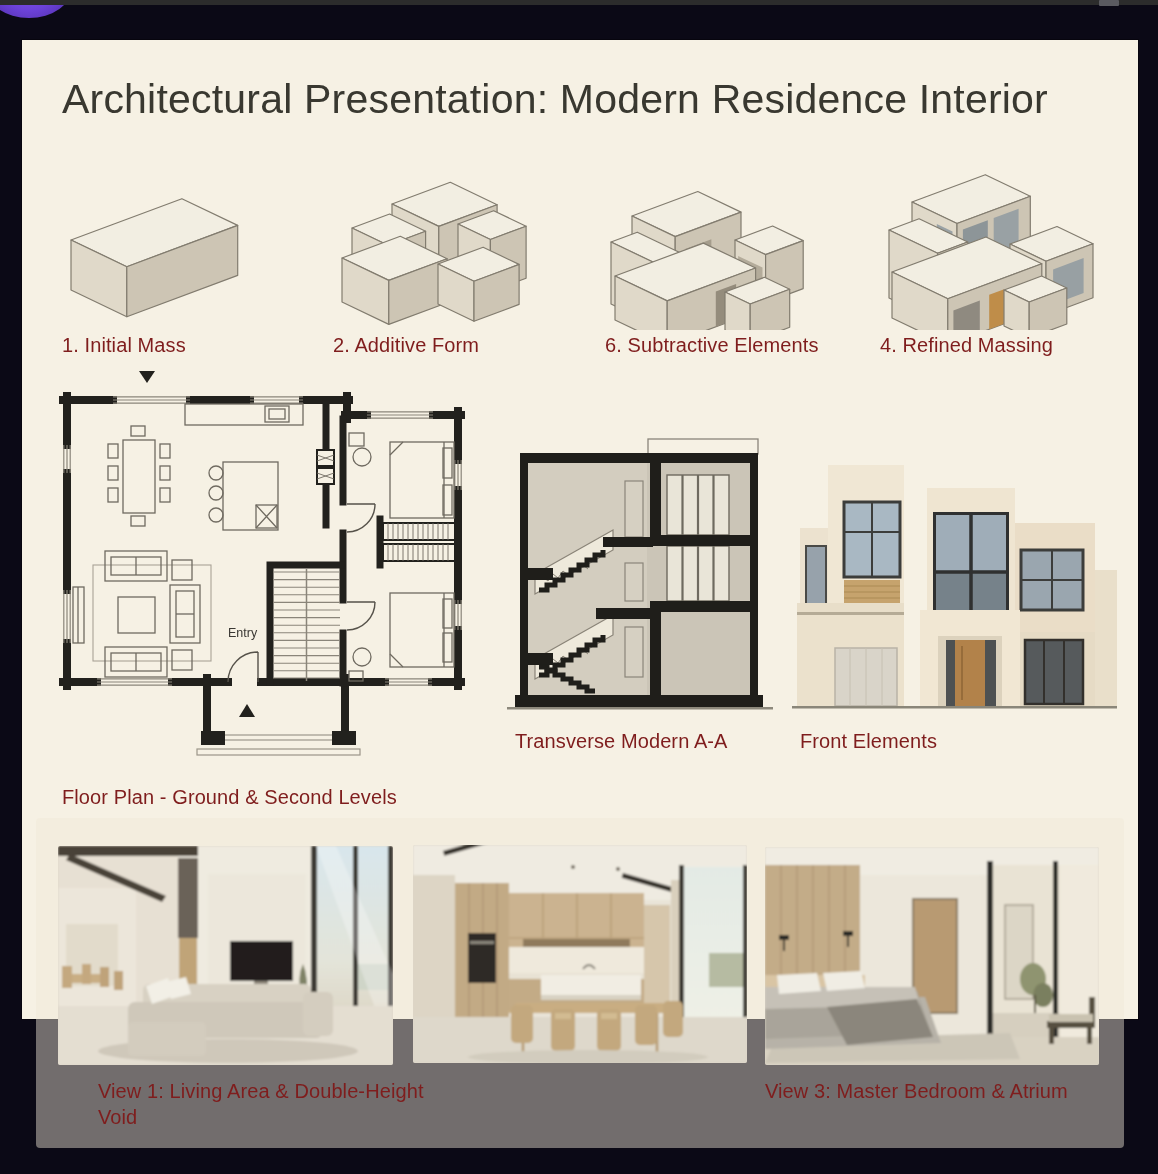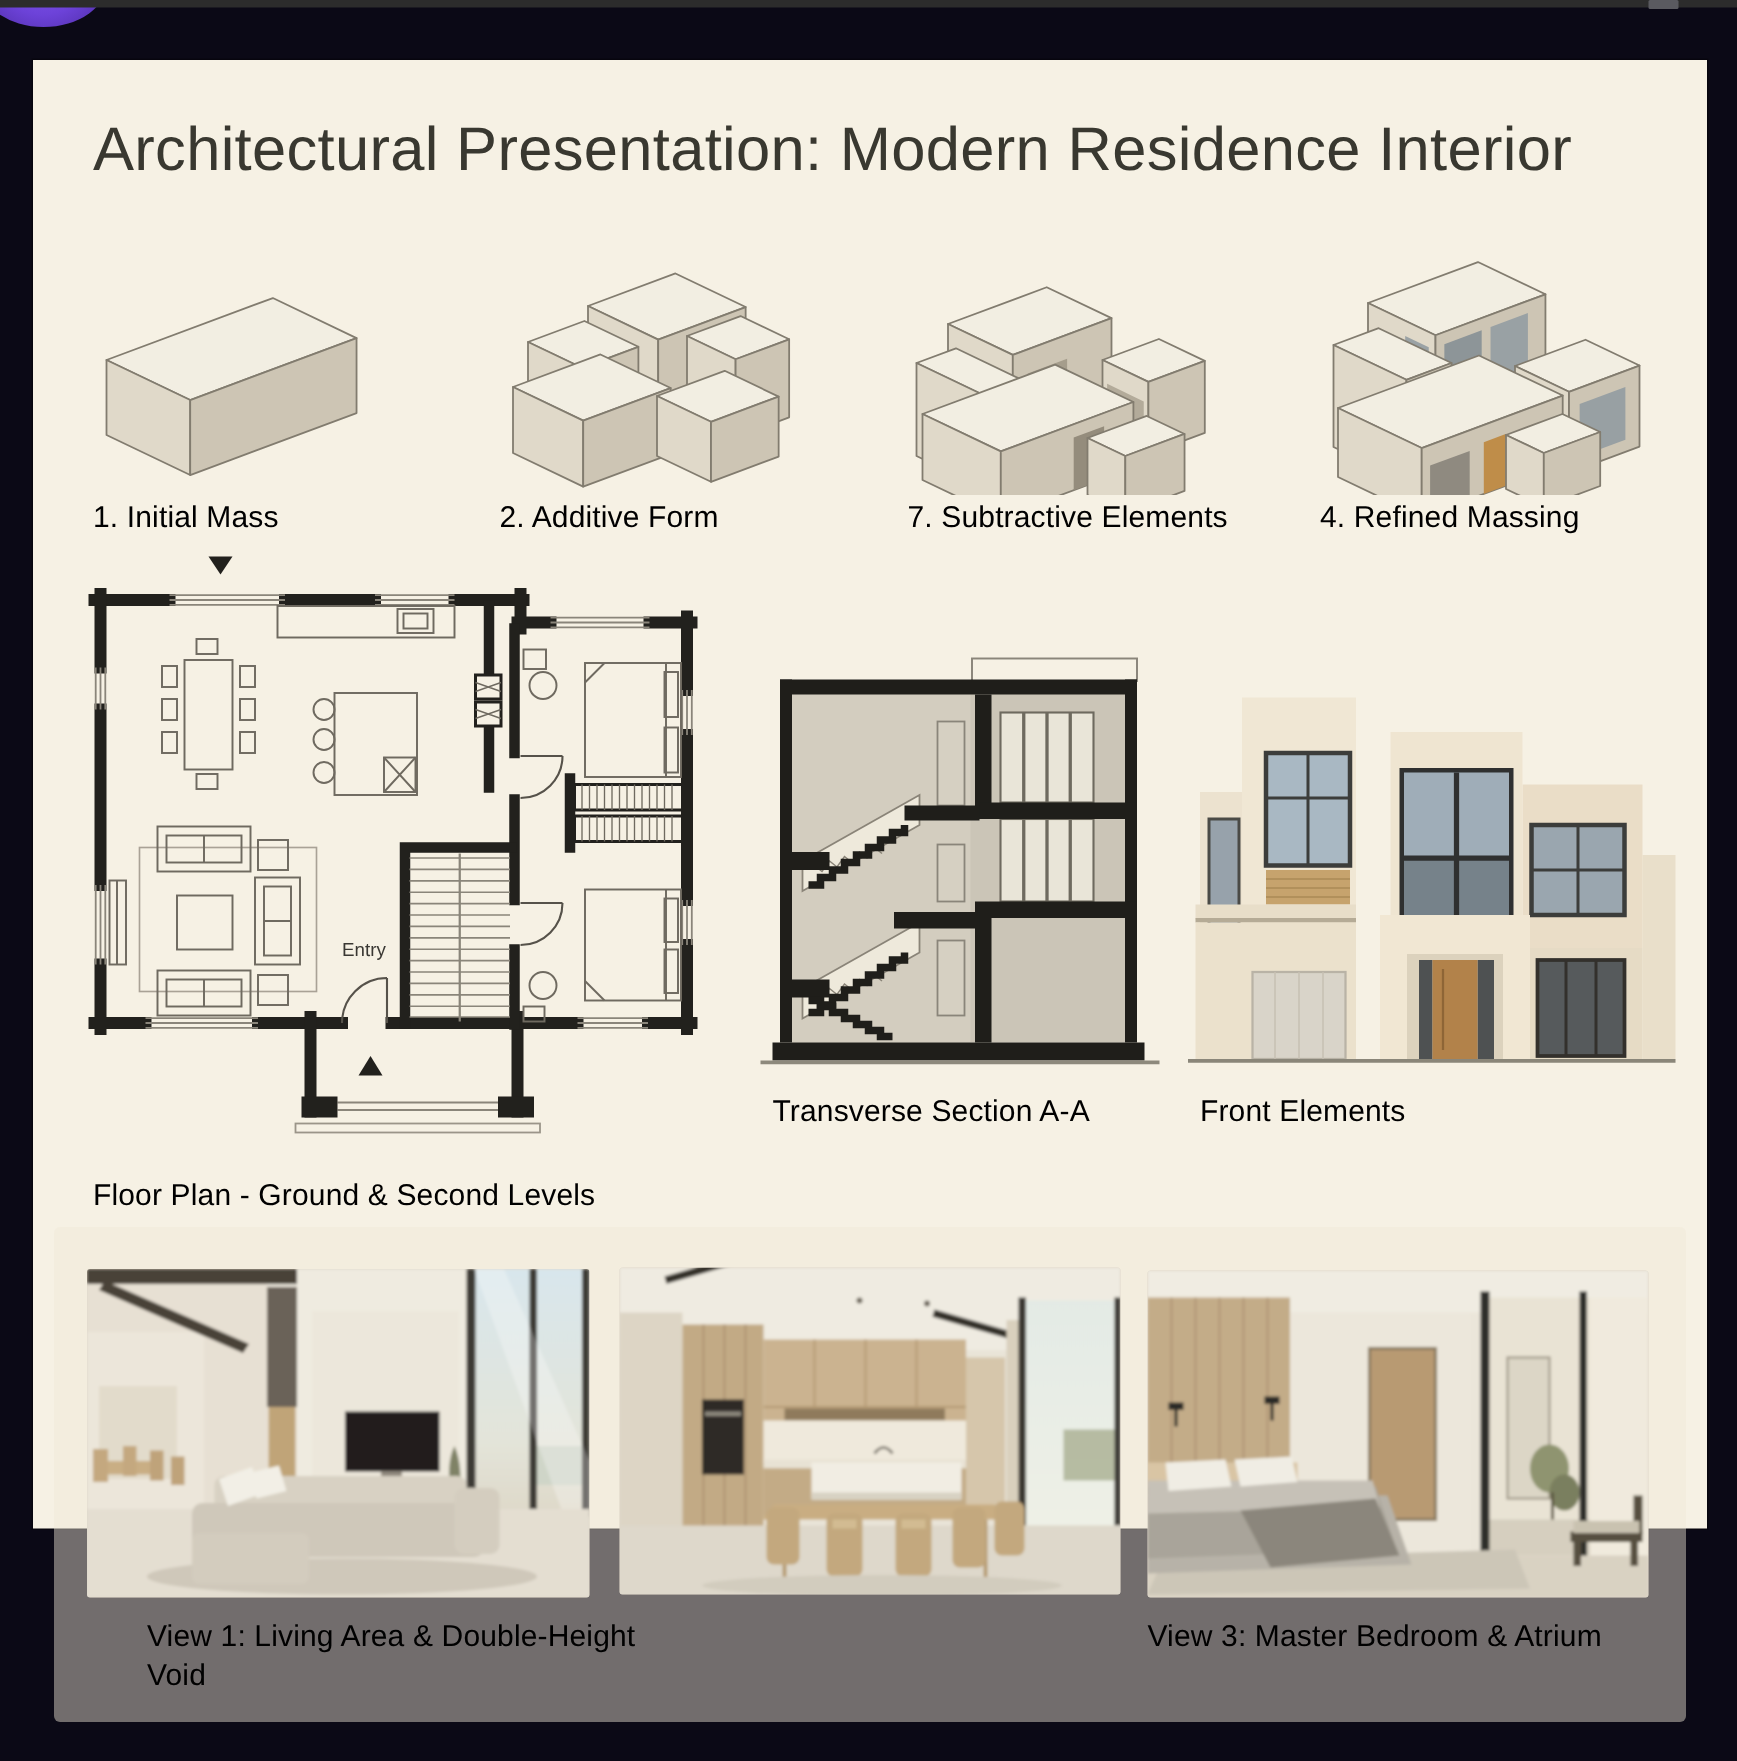--- a/index.html
+++ b/index.html
@@ -5,21 +5,21 @@
   html,body{margin:0;padding:0;background:#0b0916;width:1158px;height:1174px;overflow:hidden;
     font-family:"Liberation Sans",sans-serif;}
   #stage{position:relative;width:1158px;height:1174px;background:#0b0916;}
   #topbar{position:absolute;left:0;top:0;width:1158px;height:5px;background:#2c2c2c;z-index:5;}
   #accent{position:absolute;left:-14px;top:-44px;width:86px;height:62px;border-radius:50%;
     background:radial-gradient(circle at 50% 35%, #8a5ef5 0%, #6c42d8 55%, #4a2a9e 100%);z-index:4;}
   #winmark{position:absolute;left:1099px;top:0;width:20px;height:6px;background:#5a5a60;z-index:6;border-radius:1px;}
   #board{position:absolute;left:22px;top:40px;width:1116px;height:979px;background:#f6f1e4;
     box-shadow:0 0 0 1px rgba(0,0,0,.35);}
   .title{position:absolute;left:40px;top:36px;font-size:41px;font-weight:500;color:#393830;letter-spacing:.2px;white-space:nowrap;}
-  .cap{position:absolute;font-size:20px;font-weight:500;color:#000000;line-height:1.32;letter-spacing:.1px;}
+  .cap{position:absolute;font-size:20px;font-weight:500;color:#7f1d1d;line-height:1.32;letter-spacing:.1px;}
   .nowrap{white-space:nowrap;}
   .abs{position:absolute;}
   .photo{position:absolute;border-radius:2px;overflow:hidden;background:#ddd6c8;}
   .photo svg{display:block;}
   #views-panel{position:absolute;left:14px;top:778px;width:1088px;height:330px;background:#f0e9d8;opacity:.45;border-radius:4px;}
   svg text{font-family:"Liberation Sans",sans-serif;}
 </style>
 </head>
 <body>
 
@@ -94,21 +94,21 @@
         <polygon points="63.8,150.7 157.8,115.7 157.8,161.7 63.8,196.7" fill="#cdc5b4" stroke="#827c6f" stroke-width="1.2" stroke-linejoin="round"></polygon>
         <polygon points="69.4,162.4 95.8,152.6 95.8,184.8 69.4,194.6" fill="#8f8a80" stroke="none" stroke-width="1.2" stroke-linejoin="round"></polygon>
         <polygon points="105.2,146.8 120.2,141.2 120.2,175.7 105.2,181.3" fill="#bf8d49" stroke="none" stroke-width="1.2" stroke-linejoin="round"></polygon>
         <polygon points="120.0,142.0 157.6,128.0 182.8,140.0 145.2,154.0" fill="#f2eee2" stroke="#827c6f" stroke-width="1.2" stroke-linejoin="round"></polygon>
         <polygon points="120.0,142.0 145.2,154.0 145.2,190.0 120.0,178.0" fill="#e0d9c9" stroke="#827c6f" stroke-width="1.2" stroke-linejoin="round"></polygon>
         <polygon points="145.2,154.0 182.8,140.0 182.8,176.0 145.2,190.0" fill="#cdc5b4" stroke="#827c6f" stroke-width="1.2" stroke-linejoin="round"></polygon>
       </svg>
 
     <div class="cap nowrap" style="left:40px;top:292px;">1. Initial Mass</div>
     <div class="cap nowrap" style="left:311px;top:292px;">2. Additive Form</div>
-    <div class="cap nowrap" style="left:583px;top:292px;">7. Subtractive Elements</div>
+    <div class="cap nowrap" style="left:583px;top:292px;">6. Subtractive Elements</div>
     <div class="cap nowrap" style="left:858px;top:292px;text-align:center;">4. Refined Massing</div>
 
     <svg class="abs" style="left:23px;top:325px;" width="420" height="402" viewBox="0 0 420 402">
       <g stroke="#22211d" stroke-width="8" stroke-linecap="square" fill="none">
 
         <path d="M18 35 H68 M145 35 H205 M258 35 H304"></path>
         <path d="M302 31 V54 M300 50 H322 M388 50 H417"></path>
         <path d="M22 31 V80 M22 108 V225 M22 278 V321"></path>
         <path d="M413 46 V95 M413 125 V235 M413 265 V321"></path>
         <path d="M18 317 H52 M127 317 H183 M216 317 H340 M387 317 H417"></path>
@@ -277,21 +277,21 @@
         <rect x="23" y="216" width="25" height="12"></rect>
       </g>
       <g stroke="#1f1e1a" stroke-width="5" fill="none">
         <path d="M34 153 l8 0 l0 -5 l8 0 l0 -5 l8 0 l0 -5 l8 0 l0 -5 l8 0 l0 -5 l8 0 l0 -5 l8 0 l0 -5 l8 0 l0 -5"></path>
         <path d="M34 238 l8 0 l0 -5 l8 0 l0 -5 l8 0 l0 -5 l8 0 l0 -5 l8 0 l0 -5 l8 0 l0 -5 l8 0 l0 -5 l8 0 l0 -5"></path>
         <path d="M34 230 l8 0 l0 4 l8 0 l0 4 l8 0 l0 4 l8 0 l0 4 l8 0 l0 4 l8 0 l0 4 l8 0"></path>
       </g>
       <rect x="2" y="270" width="266" height="2.5" fill="#8d897c"></rect>
     </svg>
 
-    <div class="cap nowrap" style="left:493px;top:688px;">Transverse Section A-A</div>
+    <div class="cap nowrap" style="left:493px;top:688px;">Transverse Modern A-A</div>
 
     <svg class="abs" style="left:770px;top:420px;" width="330" height="252" viewBox="0 0 330 252">
       <g>
         <rect x="303" y="110" width="22" height="136" fill="#e9dfca"></rect>
         <rect x="223" y="63" width="80" height="109" fill="#eaddc7"></rect>
         <rect x="229" y="90" width="62" height="60" fill="#9aa6af" stroke="#3c3d3b" stroke-width="3"></rect>
         <path d="M260 90 V150 M229 120 H291" stroke="#3c3d3b" stroke-width="2" fill="none"></path>
         <rect x="223" y="172" width="80" height="74" fill="#e6dbc5"></rect>
         <rect x="233" y="180" width="58" height="64" fill="#565a5c" stroke="#33302c" stroke-width="2.5"></rect>
         <path d="M252 180 V244 M272 180 V244" stroke="#33302c" stroke-width="2" fill="none"></path>

